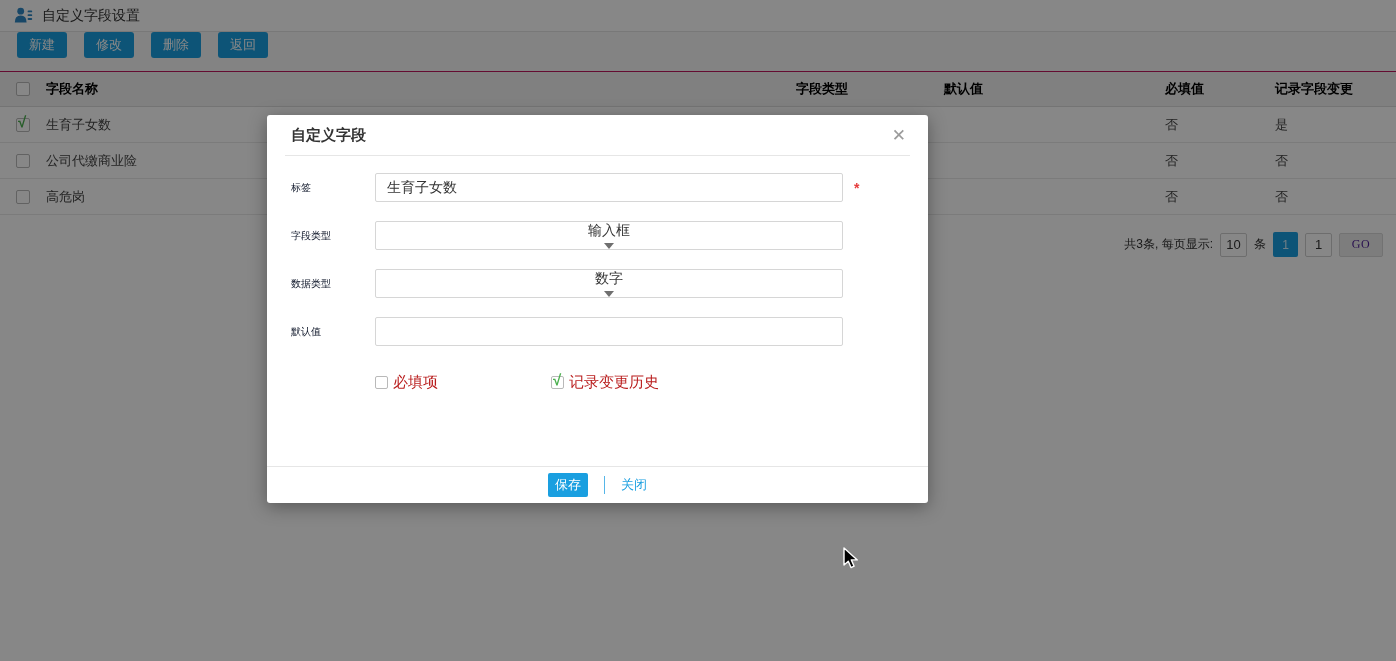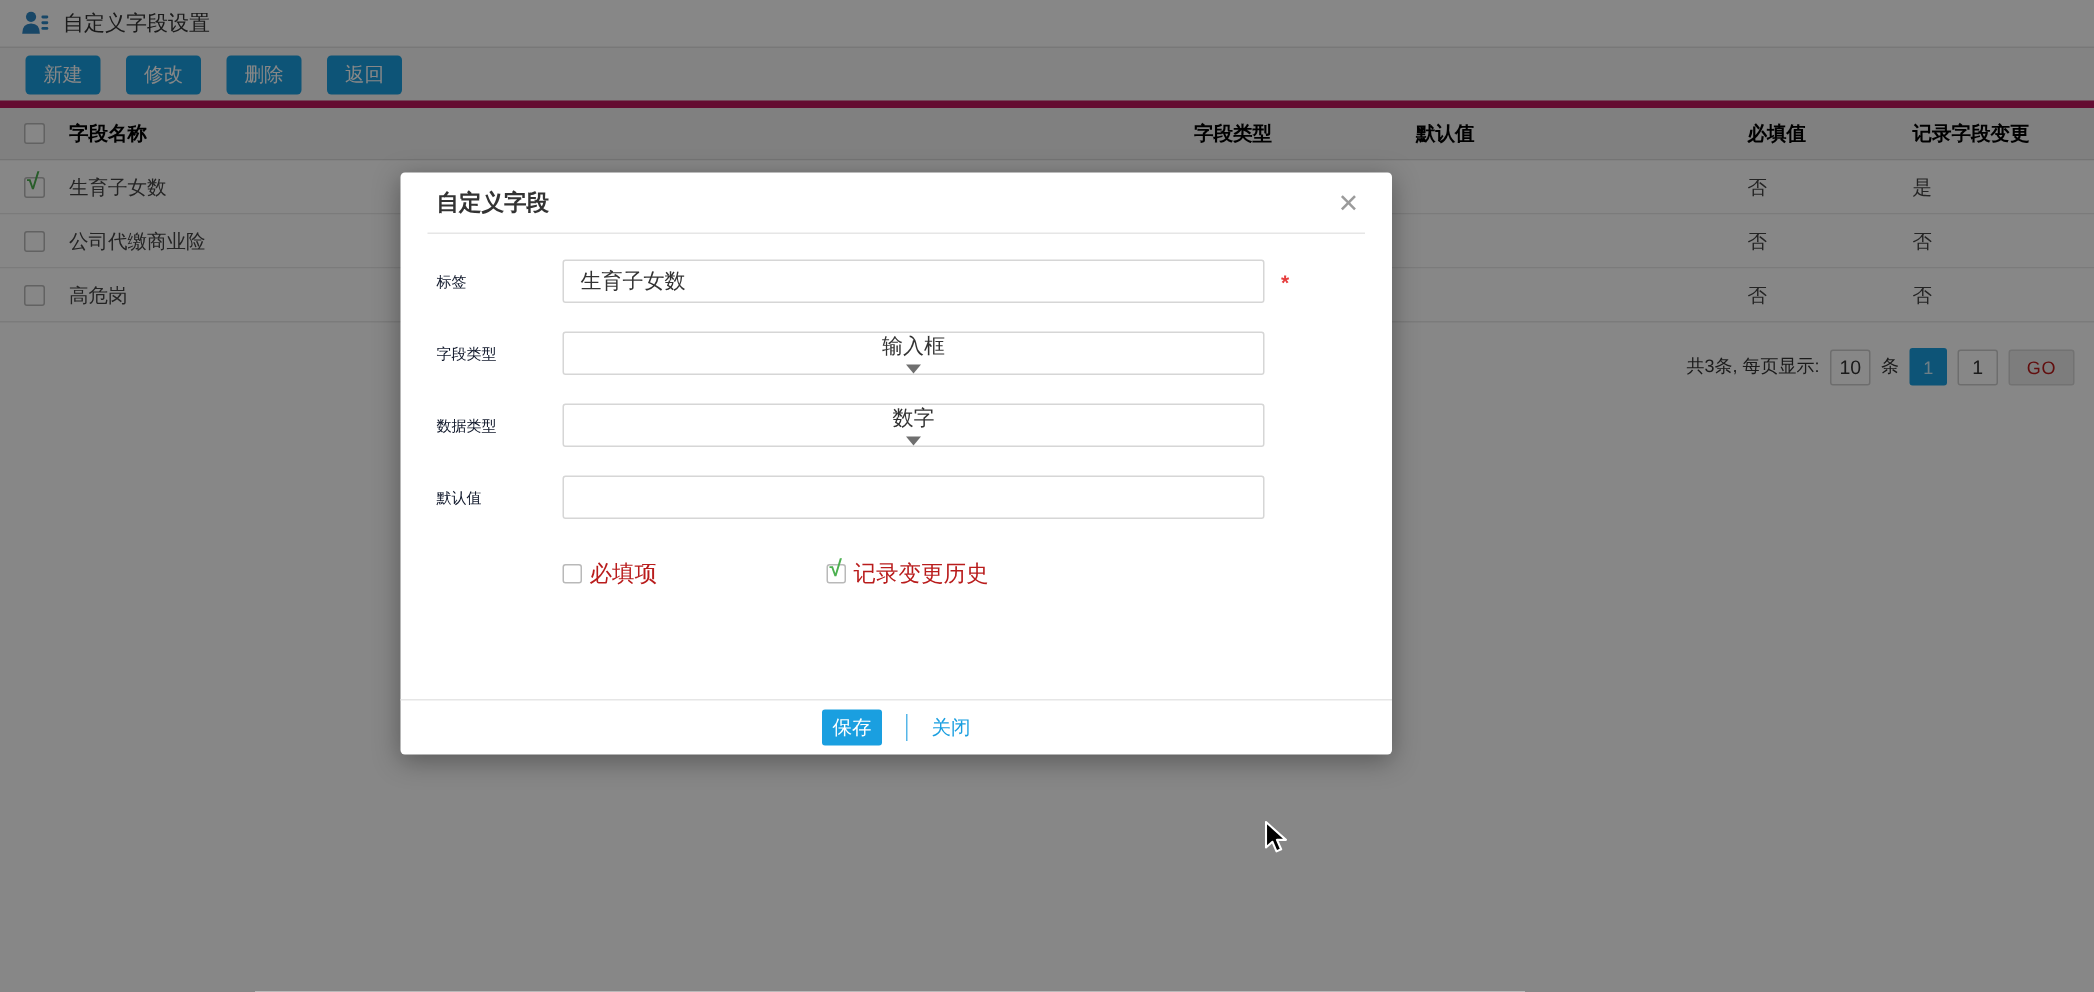--- a/index.html
+++ b/index.html
@@ -16,22 +16,22 @@
   .page { position: absolute; inset: 0; background: #fff; }
 
   .app-header {
     height: 32px; display: flex; align-items: center;
     padding: 0 14px; border-bottom: 1px solid #e3e3e3; background: #fff;
   }
   .app-header .hicon { width: 19px; height: 19px; margin-right: 9px; }
   .app-title { font-size: 14px; color: #333; }
 
   .toolbar {
-    height: 40px; display: flex; align-items: center; gap: 17px;
-    padding: 0 17px; background: #f7f7f7; border-bottom: 5px solid #be185d;
+    height: 40px; display: flex; align-items: flex-start; gap: 17px;
+    padding: 0 17px; background: #f7f7f7; border-bottom: 1px solid #be185d;
   }
   .tbtn {
     min-width: 46px; height: 26px; padding: 0 12px;
     background: #1a9fe0; color: #fff; border: none; border-radius: 3px;
     font-size: 13px; font-family: inherit; cursor: pointer;
     display: inline-flex; align-items: center; justify-content: center;
   }
 
   .grid-row {
     display: grid;
@@ -64,23 +64,23 @@
   }
   .pg-input {
     width: 27px; height: 24px; border: 1px solid #cfcfcf; border-radius: 2px;
     text-align: center; font-size: 13px; font-family: inherit; color: #333; background: #fff;
   }
   .pg-current {
     width: 25px; height: 25px; background: #1a9fe0; color: #cfeefd;
     border: none; border-radius: 2px; font-size: 12px; cursor: pointer;
   }
   .pg-go {
-    width: 44px; height: 24px; background: #ededed; color: #b91c1c;
+    width: 44px; height: 24px; background: #ededed; color: #4c1d95;
     border: 1px solid #d7d7d7; border-radius: 2px; font-size: 12px;
-    font-family: Liberation Sans, sans-serif; letter-spacing: .5px; cursor: pointer;
+    font-family: Liberation Serif, serif; letter-spacing: .5px; cursor: pointer;
   }
 
   
   .overlay { position: absolute; inset: 0; background: rgba(0,0,0,0.47); }
 
   .modal {
     position: absolute; left: 267px; top: 115px; width: 661px; height: 388px;
     background: #fff; border-radius: 3px;
     box-shadow: 0 4px 18px rgba(0,0,0,0.35);
   }

